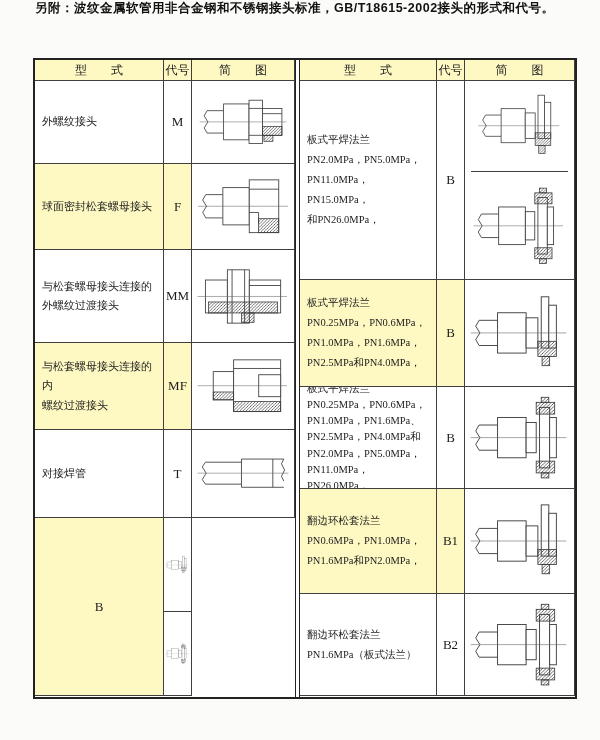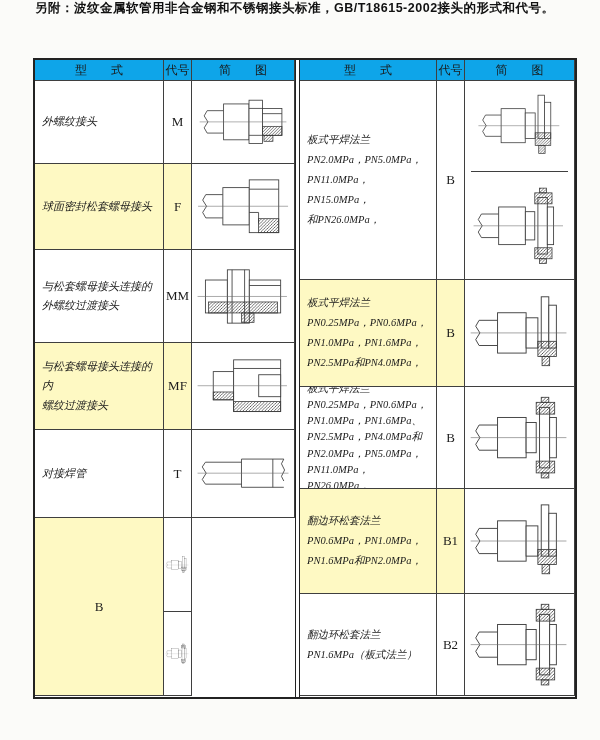--- a/index.html
+++ b/index.html
@@ -23,24 +23,24 @@
         grid-template-rows:21px 83px 86px 93px 87px 88px 178px;}
   .right{width:275px;grid-template-columns:137px 28px 110px;
         grid-template-rows:21px 199px 107px 102px 105px 102px;}
   .divider{width:5px;border-left:1.5px solid #222;border-right:1.5px solid #222;background:#fff;box-sizing:border-box;}
   .c{
     box-sizing:border-box;background:#fff;
     border-right:1px solid #3f3f3f;border-bottom:1px solid #3f3f3f;
     overflow:hidden;
   }
   .hdr{
-    background:#0ea5e9;display:flex;align-items:center;justify-content:center;
+    background:#fef9c3;display:flex;align-items:center;justify-content:center;
     font-size:12px;color:#1a1a1a;white-space:pre;
   }
-  .type{display:flex;align-items:center;padding:12px 7px;font-size:11px;line-height:1.75;font-style:italic;}
+  .type{display:flex;align-items:center;padding:12px 7px;font-size:11px;line-height:1.75;}
   .type span{white-space:pre-line;}
   .right .type{font-size:10.5px;line-height:1.9;}
   .right .type.tight{line-height:1.55;}
   .code{display:flex;align-items:center;justify-content:center;font-size:13px;}
   .diag{display:flex;align-items:center;justify-content:center;padding:2px;}
   .diag svg{width:96%;height:92%;}
   .split{display:flex;flex-direction:column;padding:0;}
   .sub{flex:none;display:flex;align-items:center;justify-content:center;box-sizing:border-box;}
   .sub.first{border-bottom:1px solid #3f3f3f;}
   .y{background:#fef9c3;}

